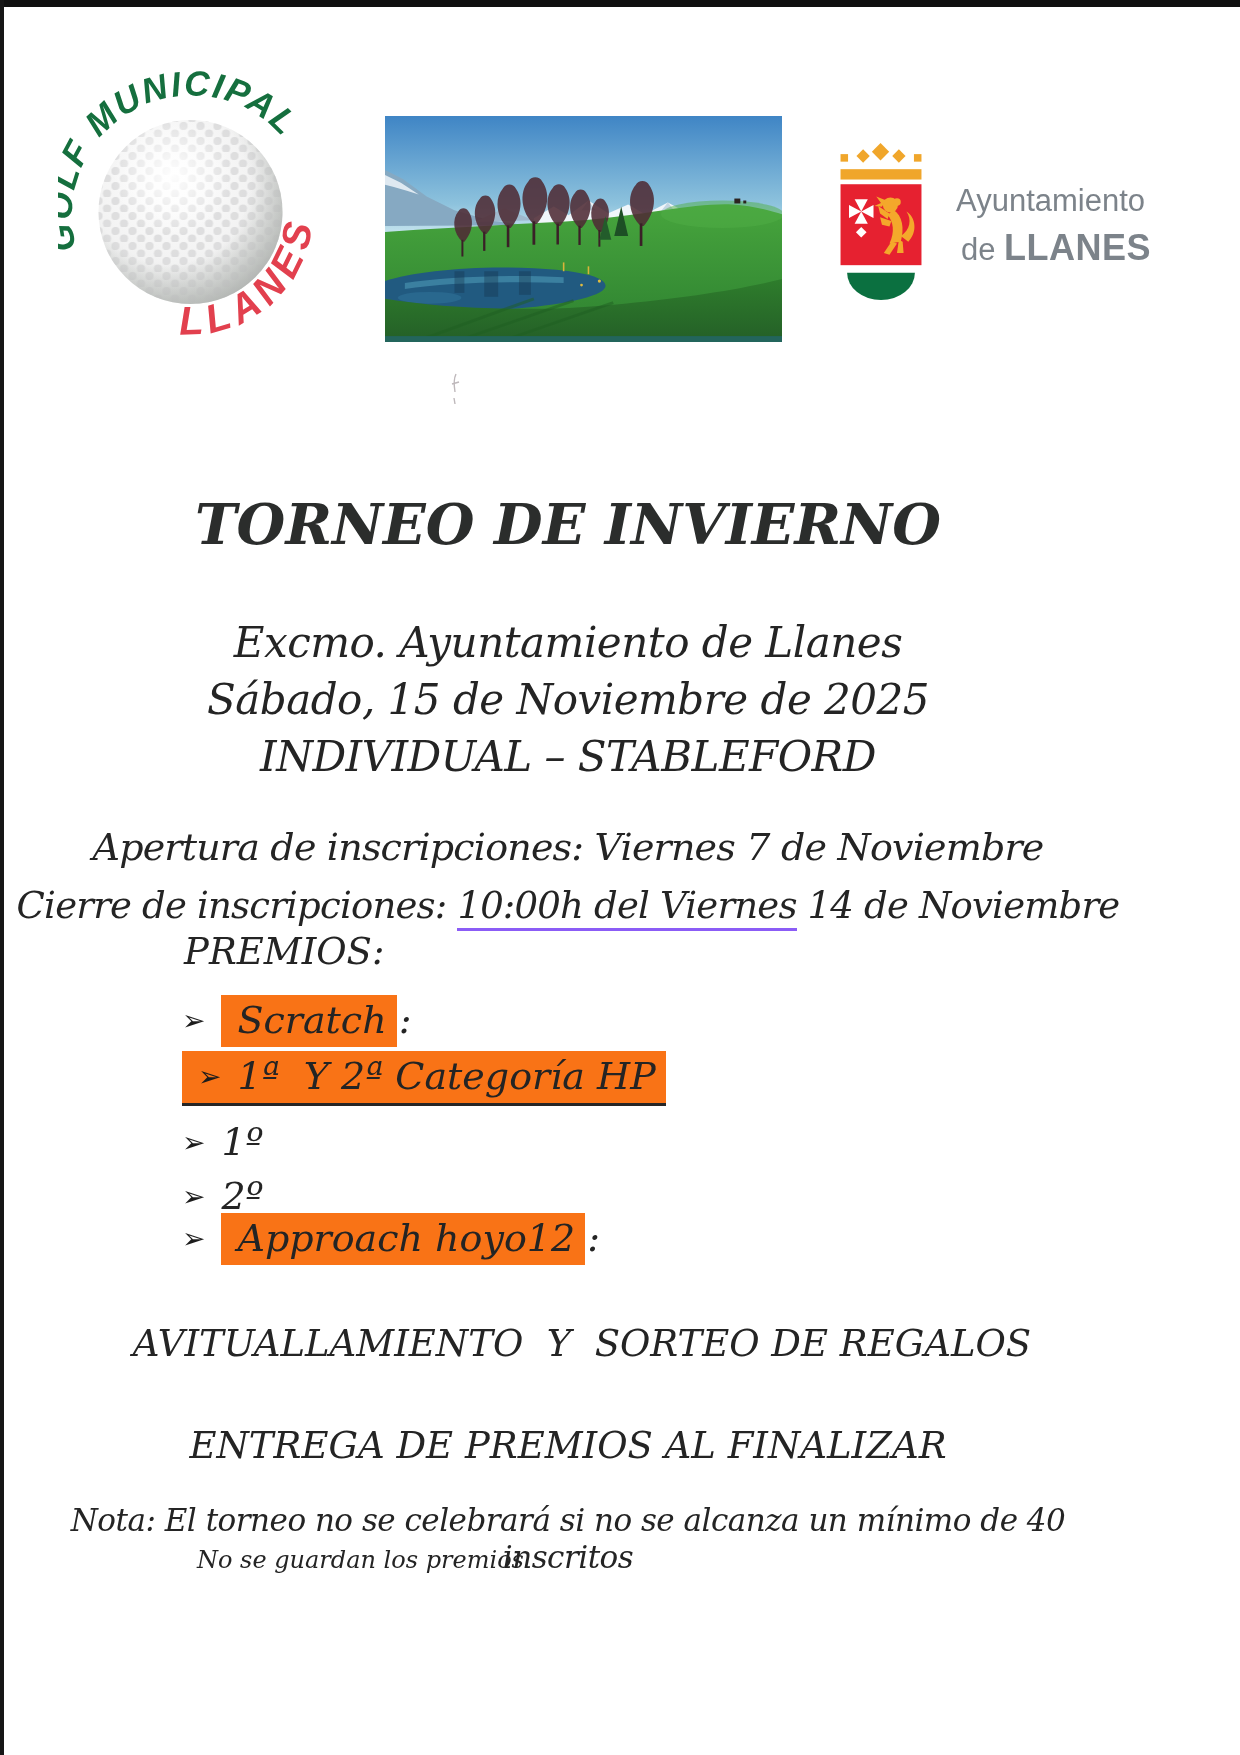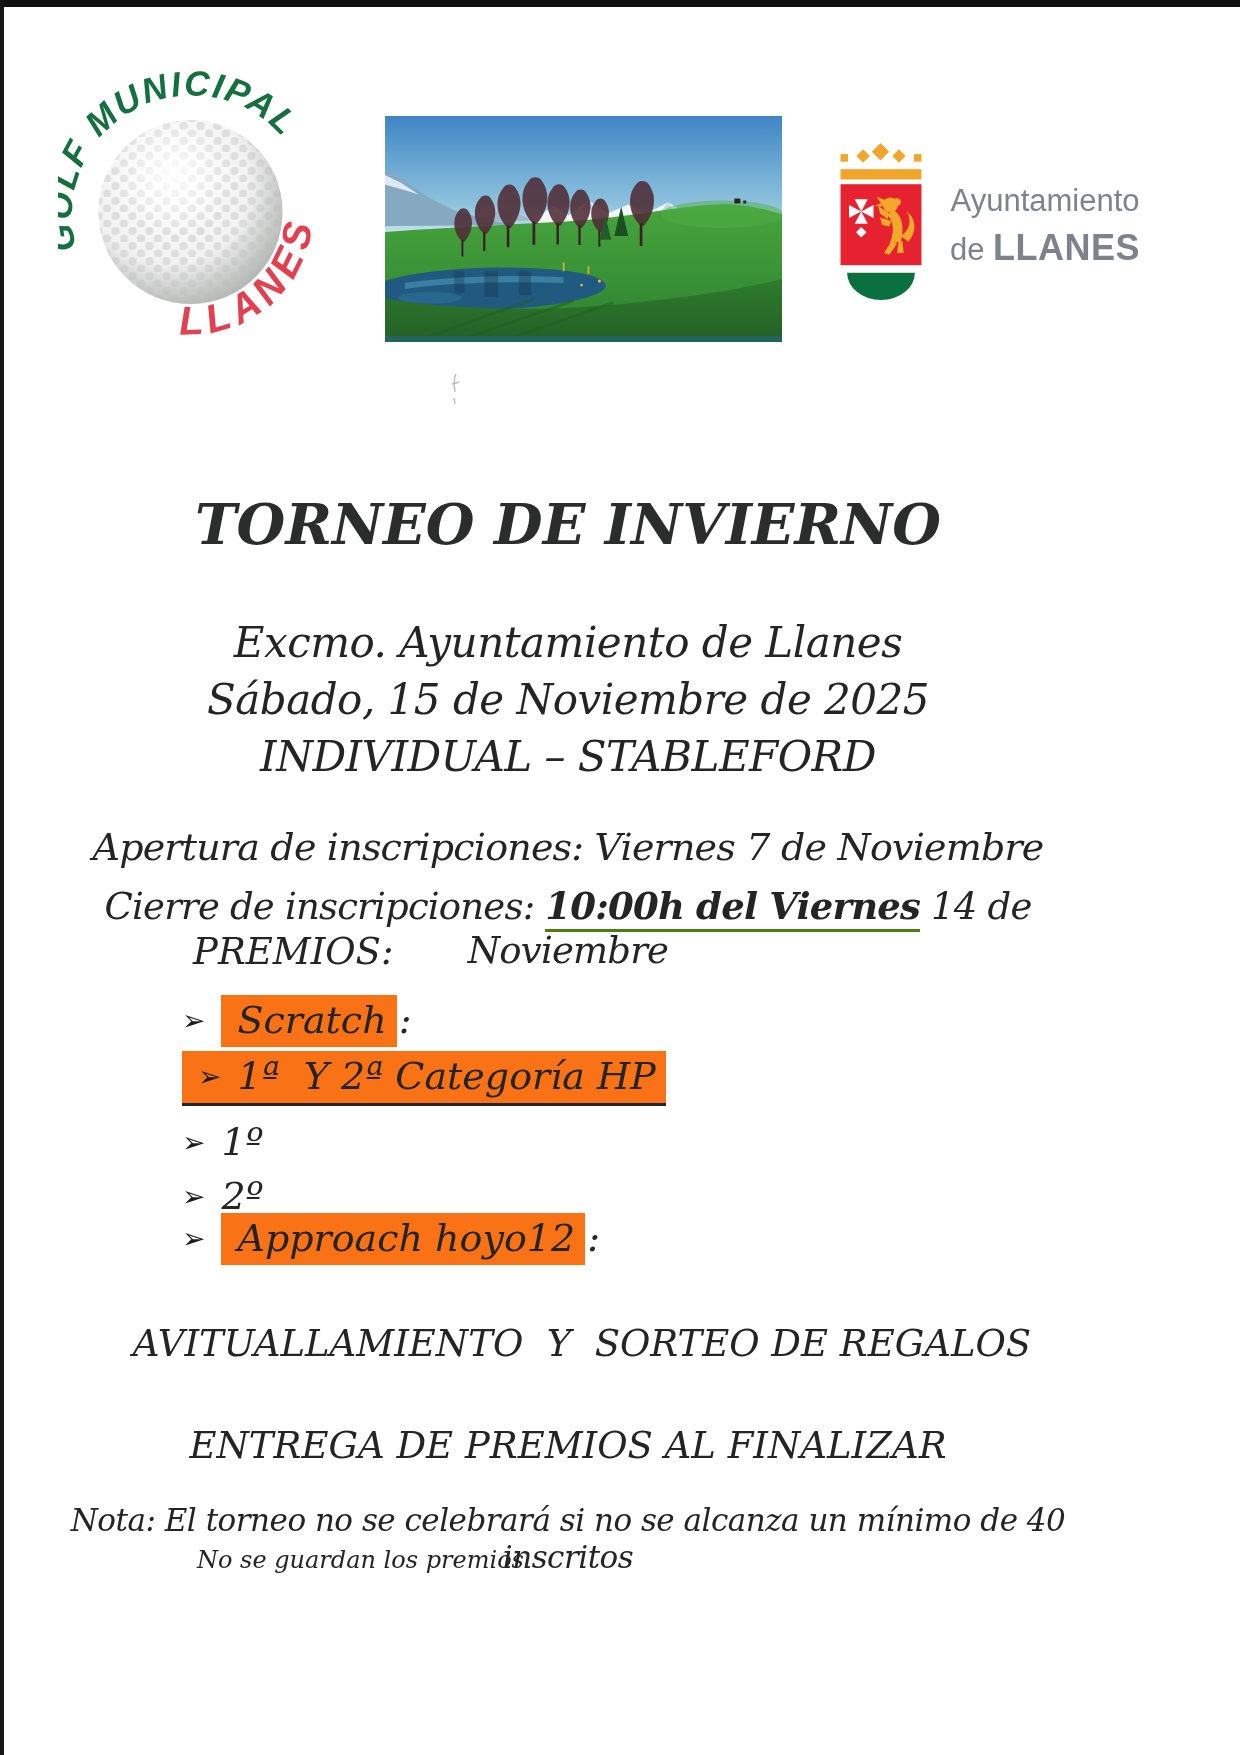--- a/index.html
+++ b/index.html
@@ -9,42 +9,42 @@
   .scan-left{position:absolute;left:0;top:0;width:4px;height:1755px;background:#161616;}
 
   .abs{position:absolute;}
   .content{position:absolute;left:16px;right:120px;text-align:center;}
   .keepspaces{white-space:pre-wrap;}
 
   .t-title{top:492px;font-size:56px;font-weight:700;color:#2b2d2c;letter-spacing:0px;line-height:1.15;}
   .t-subs{top:614px;font-size:42px;line-height:57px;letter-spacing:-0.5px;}
   .t-apertura{top:826px;font-size:38px;letter-spacing:-0.8px;line-height:1.15;}
   .t-cierre{top:884px;font-size:37px;letter-spacing:-0.8px;line-height:1.2;}
-  .t-cierre .emph{font-weight:700;border-bottom:3px solid #4d7c0f;padding-bottom:1px;}
-  .t-premios{left:193px;top:930px;font-size:37px;line-height:1.2;}
+  .t-cierre .emph{font-weight:400;border-bottom:3px solid #8b5cf6;padding-bottom:1px;}
+  .t-premios{left:184px;top:930px;font-size:37px;line-height:1.2;}
   .t-avitu{top:1322px;font-size:37px;line-height:1.2;padding-left:28px;}
   .t-entrega{top:1424px;font-size:37px;line-height:1.2;}
   .t-nota{top:1502px;font-size:31px;letter-spacing:-0.5px;line-height:1.2;}
   .t-nota2{left:197px;top:1546px;font-size:24px;line-height:1.2;}
 
   .prize-list{position:absolute;left:182px;top:998px;width:760px;height:290px;list-style:none;margin:0;padding:0;}
   .prize-list li{position:absolute;left:0;font-size:38px;line-height:1.2;white-space:nowrap;}
   .bullet{font-family:"DejaVu Sans", sans-serif;font-style:normal;font-size:28px;color:#1c1c1c;
           margin-right:16px;position:relative;top:-3px;}
   .hl{background:#f97316;padding:3px 10px 5px 16px;}
   .hl-underline{border-bottom:3px solid #262626;}
   .after{margin-left:2px;}
 
   .header-golf-logo{left:58px;top:62px;}
   .header-photo{left:385px;top:116px;}
   .council{left:838px;top:140px;display:flex;align-items:flex-start;}
   .council-text{margin-left:26px;margin-top:42px;font-family:"Liberation Sans", sans-serif;
                 font-style:normal;color:#7c838a;text-align:left;line-height:1.25;}
   .council-line1{font-size:31px;text-align:center;}
-  .council-line2{font-size:31px;margin-top:4px;}
+  .council-line2{font-size:31px;margin-top:4px;margin-left:11px;}
   .council-name{font-weight:700;font-size:36px;letter-spacing:0.5px;}
 
   .artifact{left:448px;top:372px;width:14px;height:34px;opacity:0.55;}
 </style>
 </head>
 <body>
 
 <div class="page">
   <div class="scan-top"></div>
   <div class="scan-left"></div>

